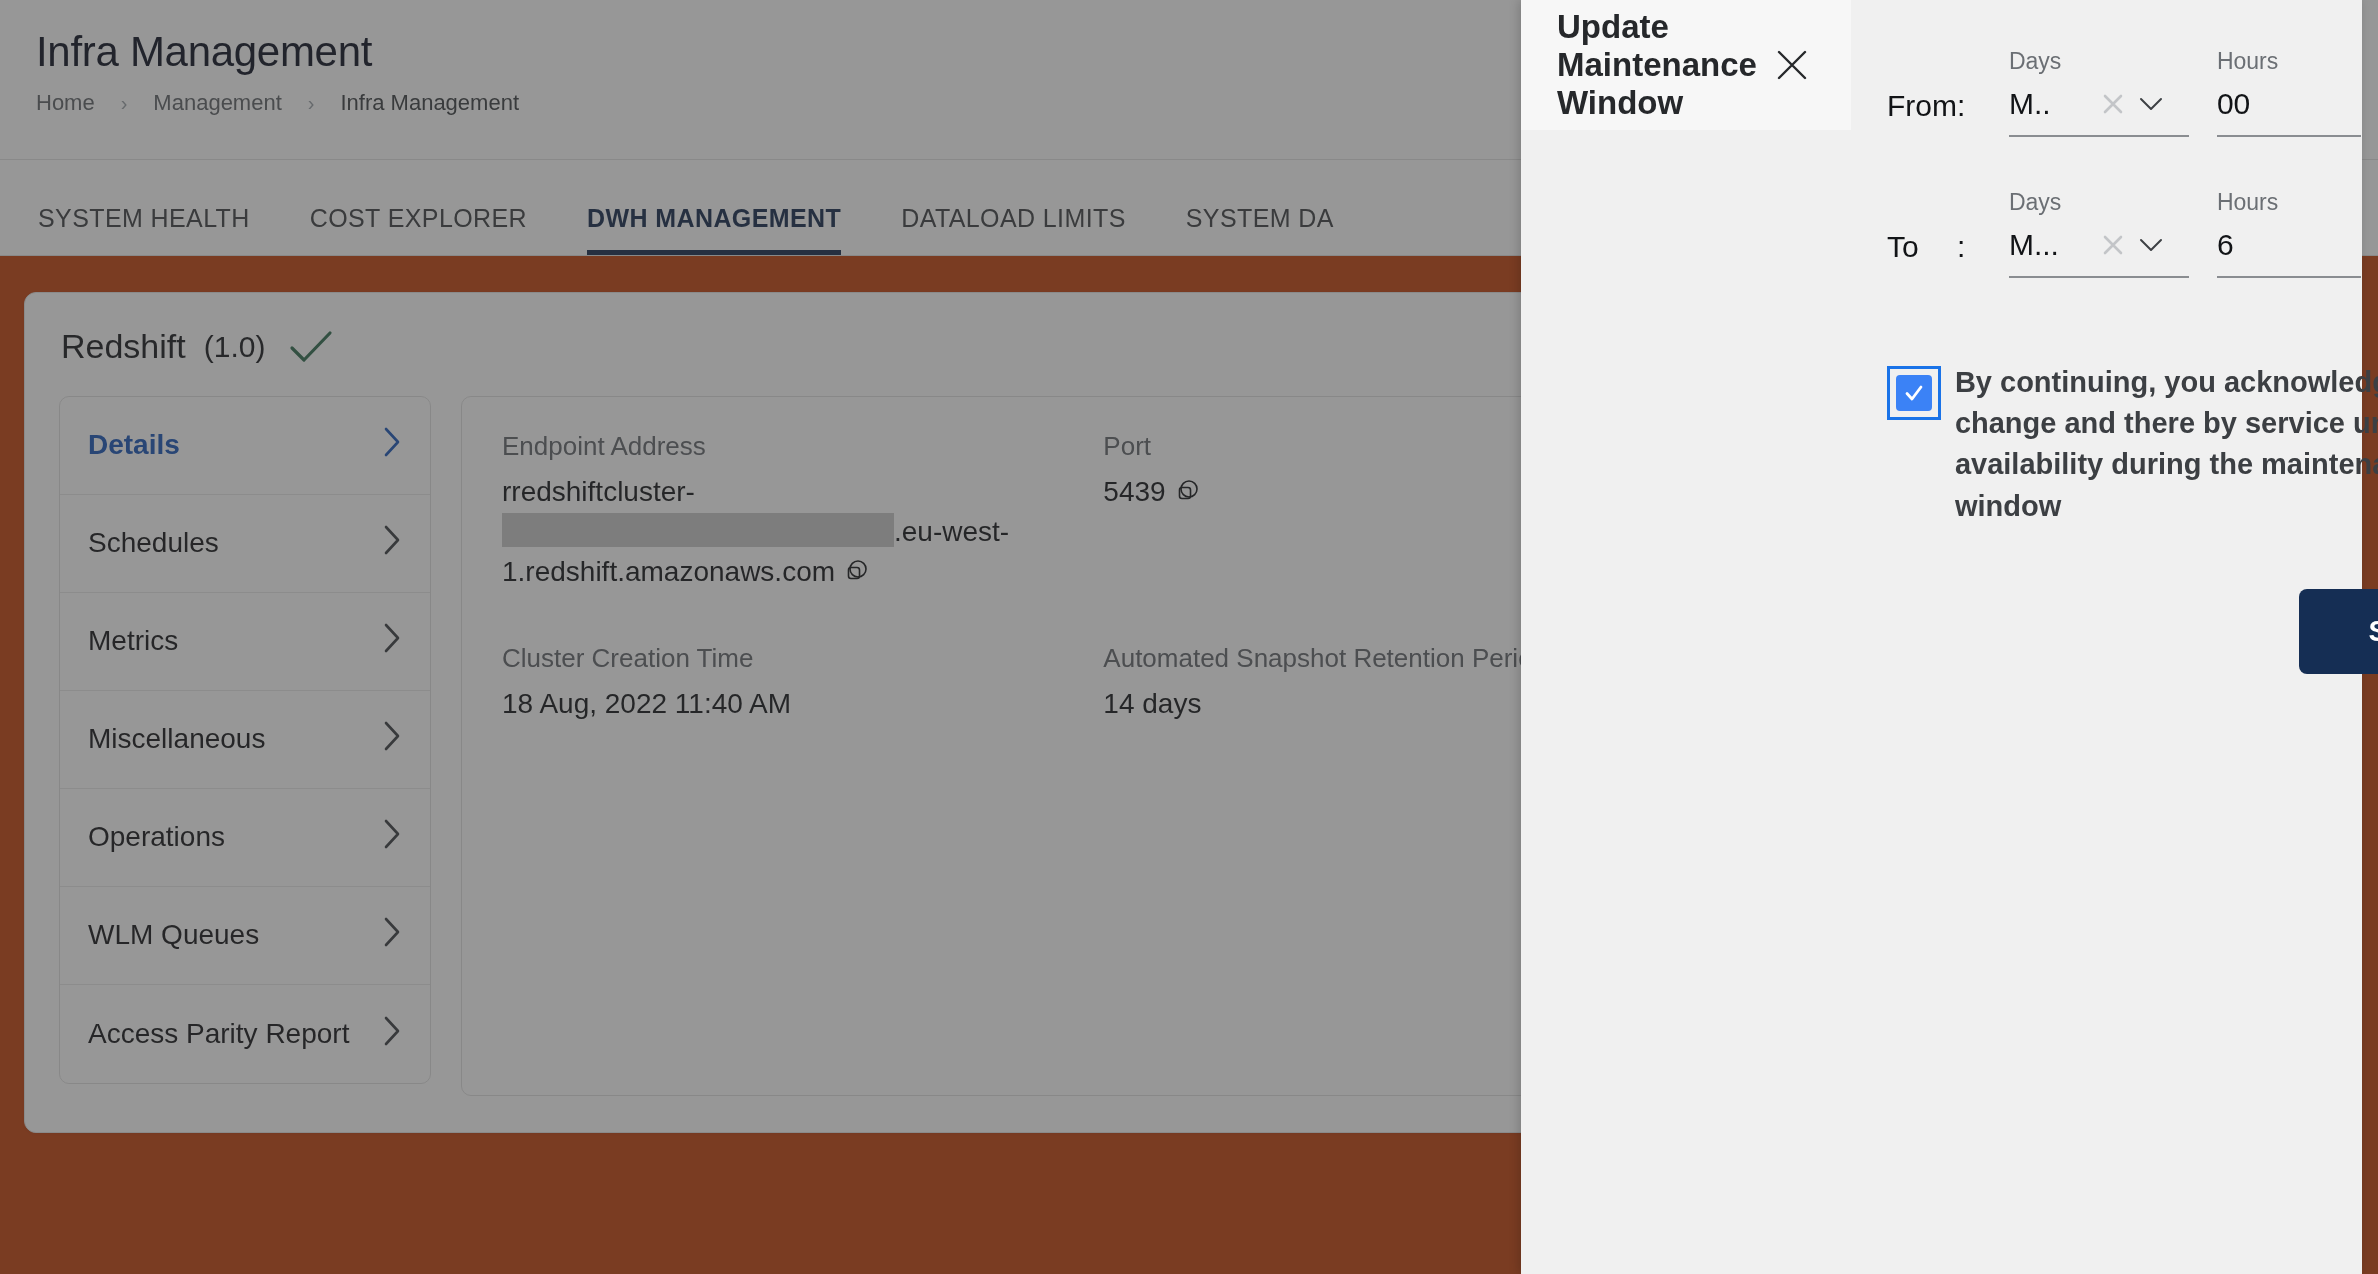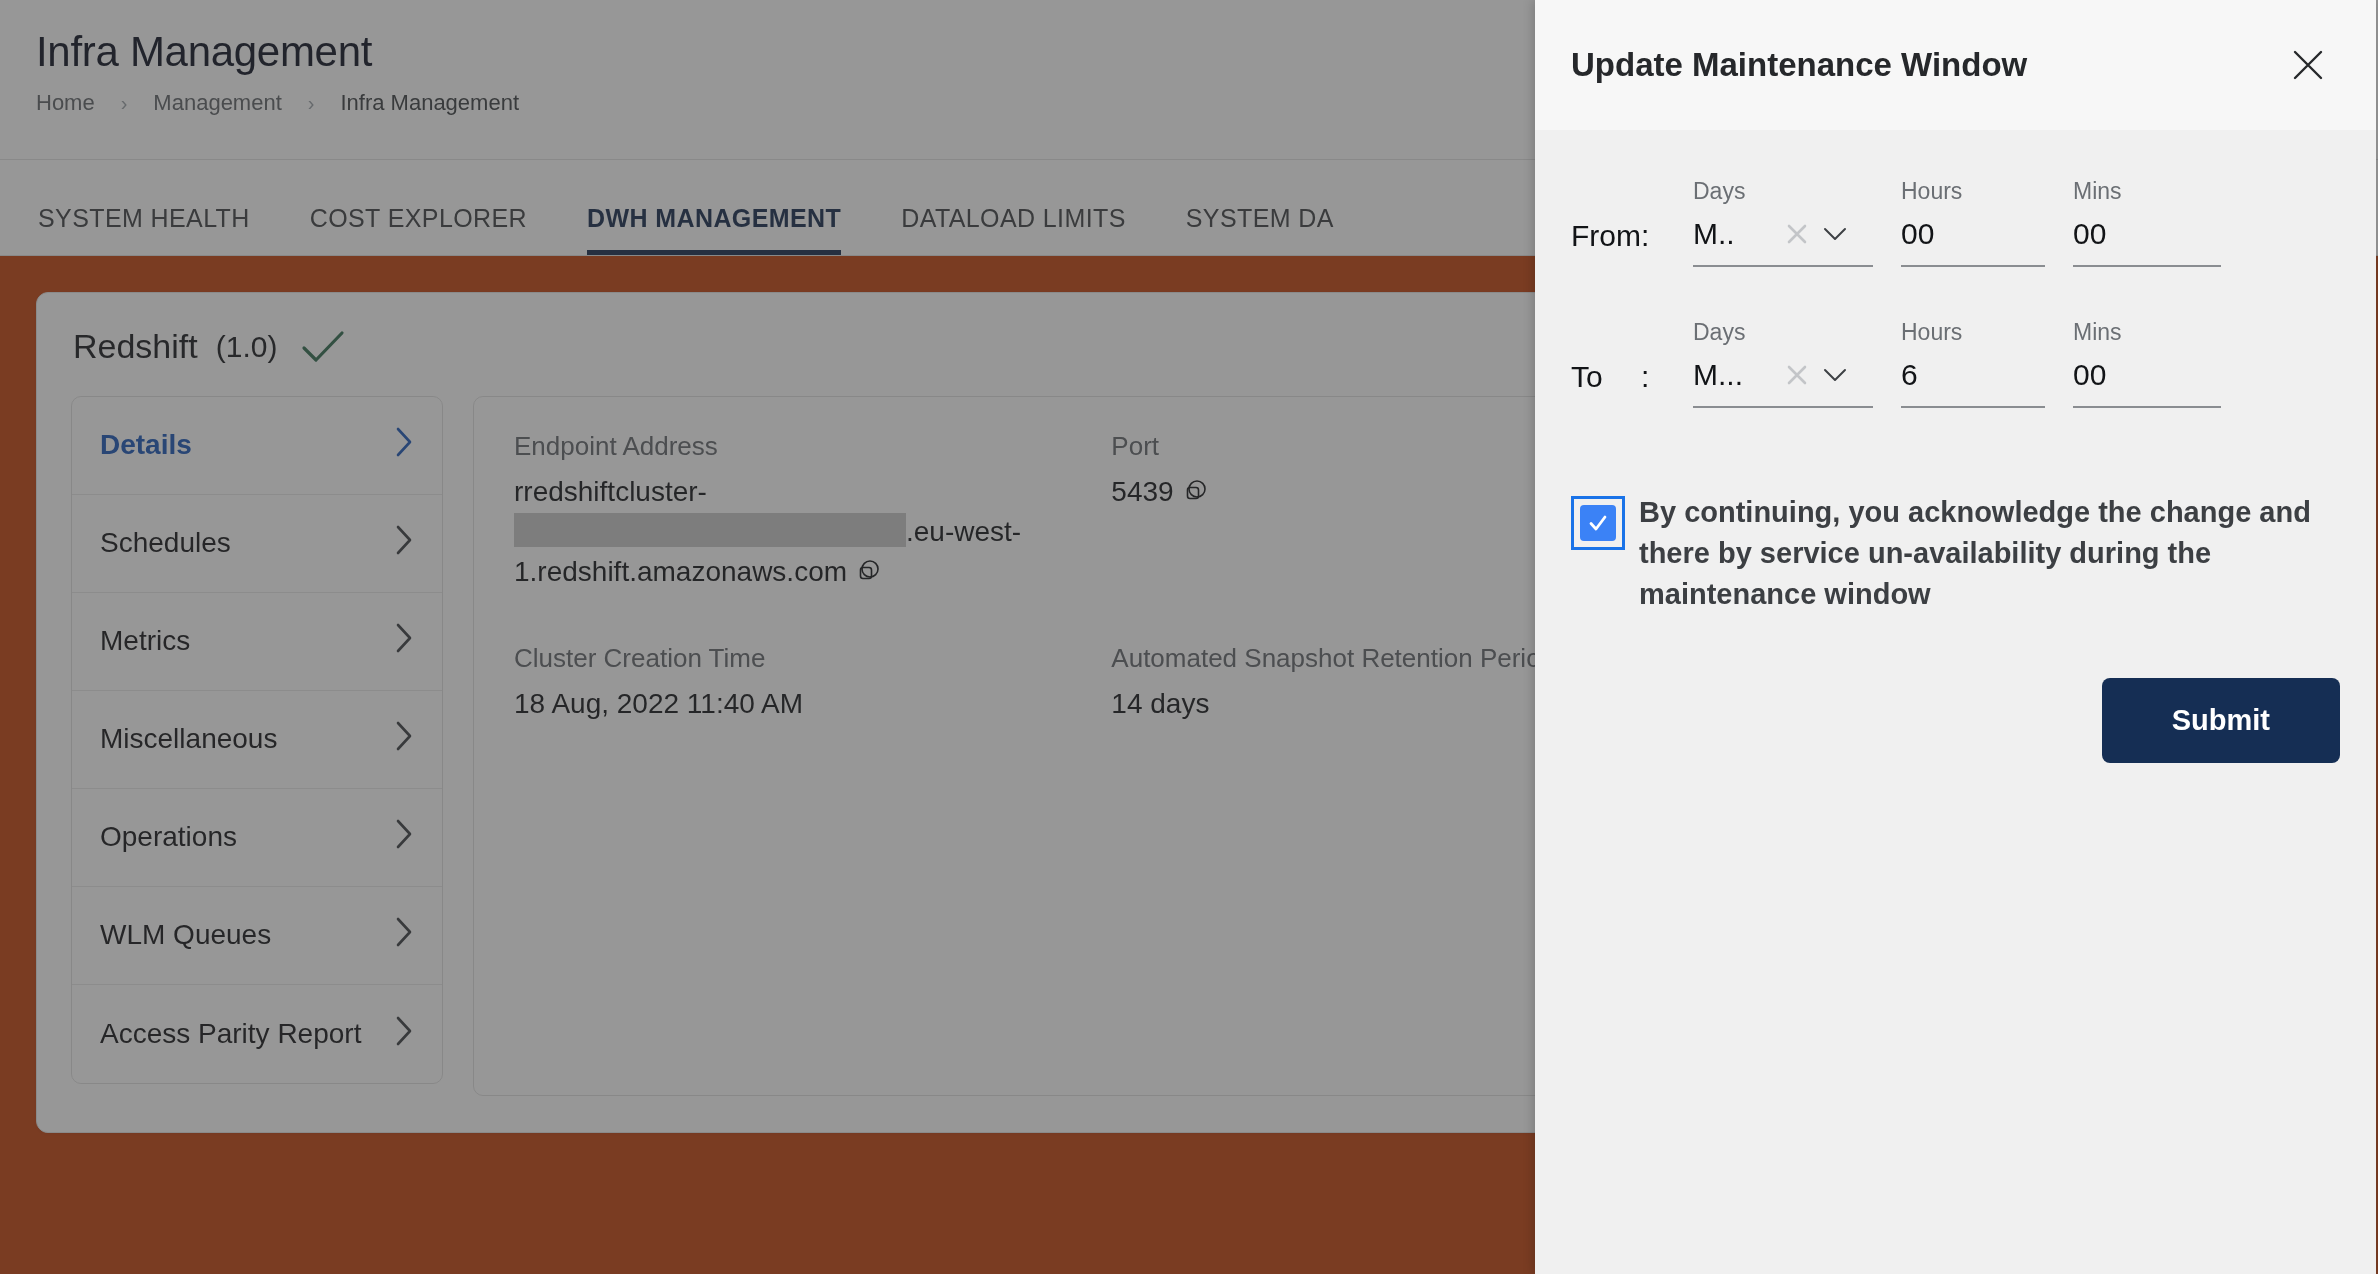--- a/index.html
+++ b/index.html
@@ -56,21 +56,21 @@
     white-space: nowrap;
   }
   .tab:first-child { padding-left: 2px; text-align: right; }
   .tab.active { color: #13294b; font-weight: 600; }
   .tab.active::after {
     content: ""; position: absolute;
     left: 30px; right: 30px; bottom: 0;
     height: 5px; background: #13294b;
   }
 
-  .content-wrap { padding: 36px 36px 0 36px; }
+  .content-wrap { padding: 36px 36px 0 24px; }
 
   .service-card {
     background: #ffffff;
     border: 1px solid #e4e4e4;
     border-radius: 12px;
     box-shadow: 0 1px 3px rgba(0,0,0,0.06);
     overflow: hidden;
   }
   .service-card-head {
     padding: 34px 36px 30px 36px;
@@ -134,25 +134,25 @@
   
   #overlay {
     position: absolute; inset: 0;
     background: rgba(55,55,55,0.52);
     z-index: 5;
   }
 
   
   #modal {
     position: absolute;
-    top: 0; right: 2px;
+    top: 0; right: 16px;
     width: 841px; height: 1274px;
     background: #f0f0f0;
     z-index: 10;
-    display: flex; flex-direction: column;
+    display: flex; flex-direction: row;
     box-shadow: -2px 0 10px rgba(0,0,0,0.18);
   }
   .modal-header {
     height: 130px;
     background: #f7f7f7;
     display: flex; align-items: center; justify-content: space-between;
     padding: 0 42px 0 36px;
     flex: 0 0 130px;
   }
   .modal-title { font-size: 33px; font-weight: 700; color: #26282b; }

